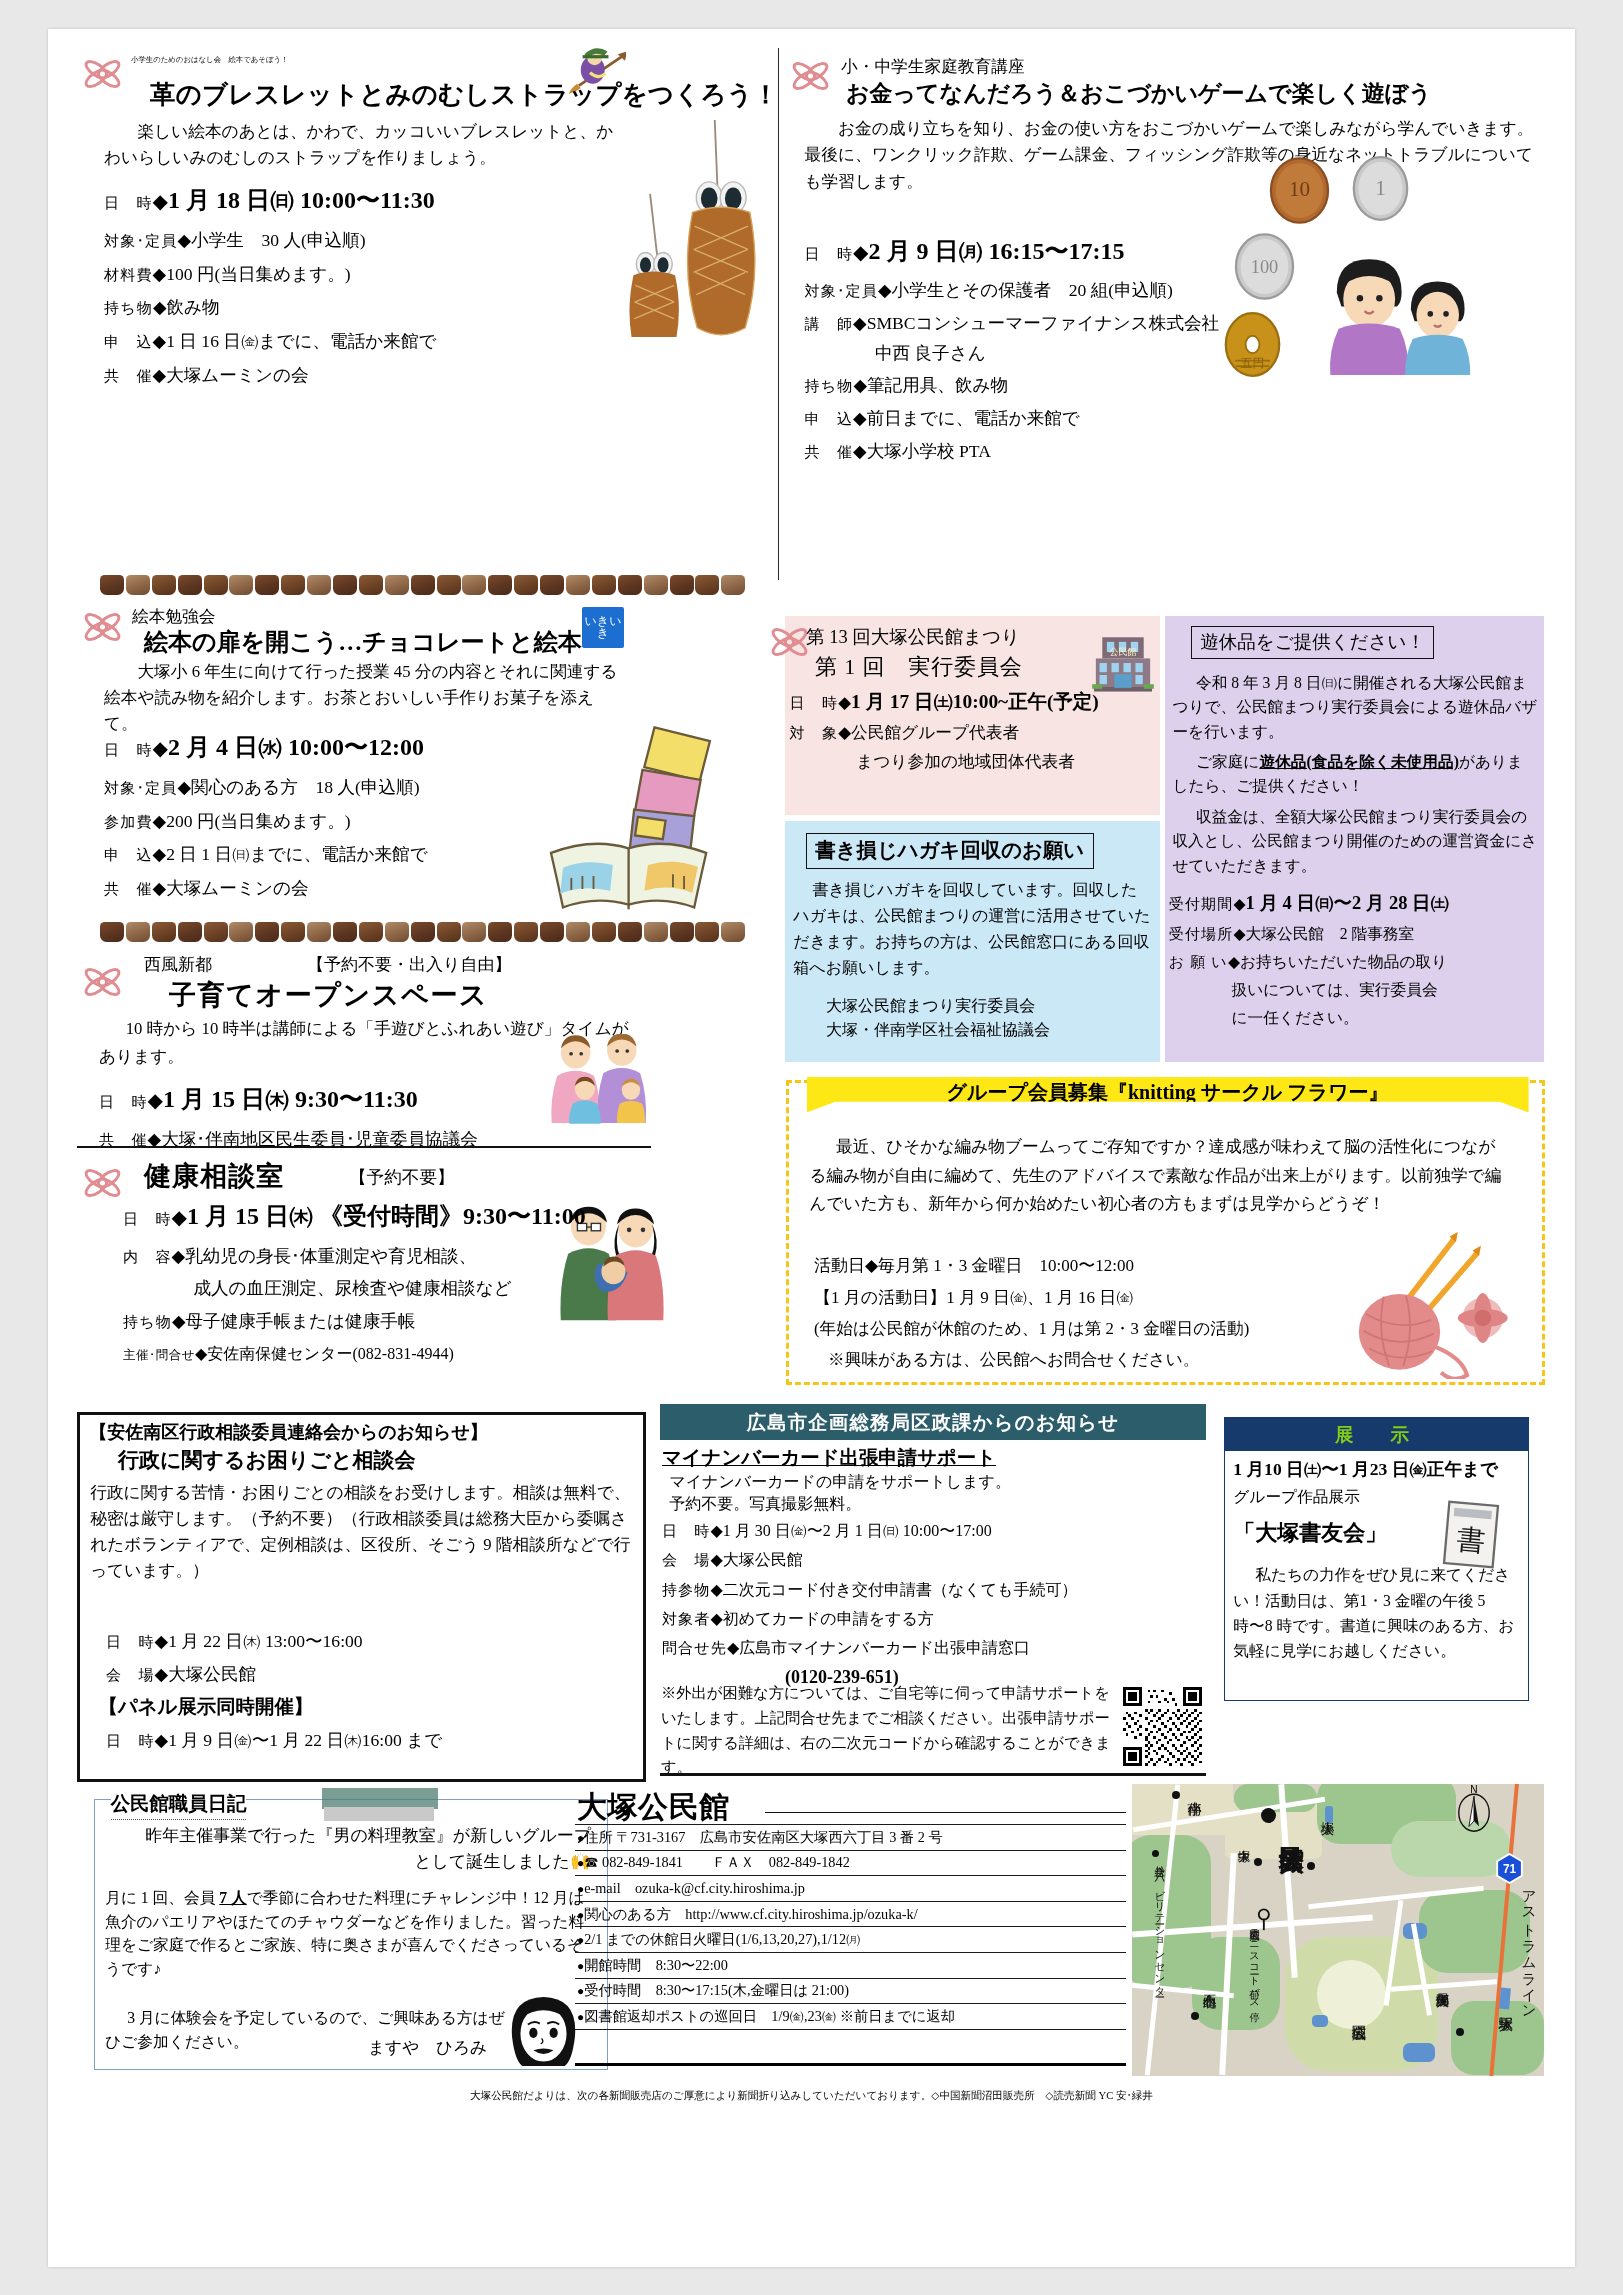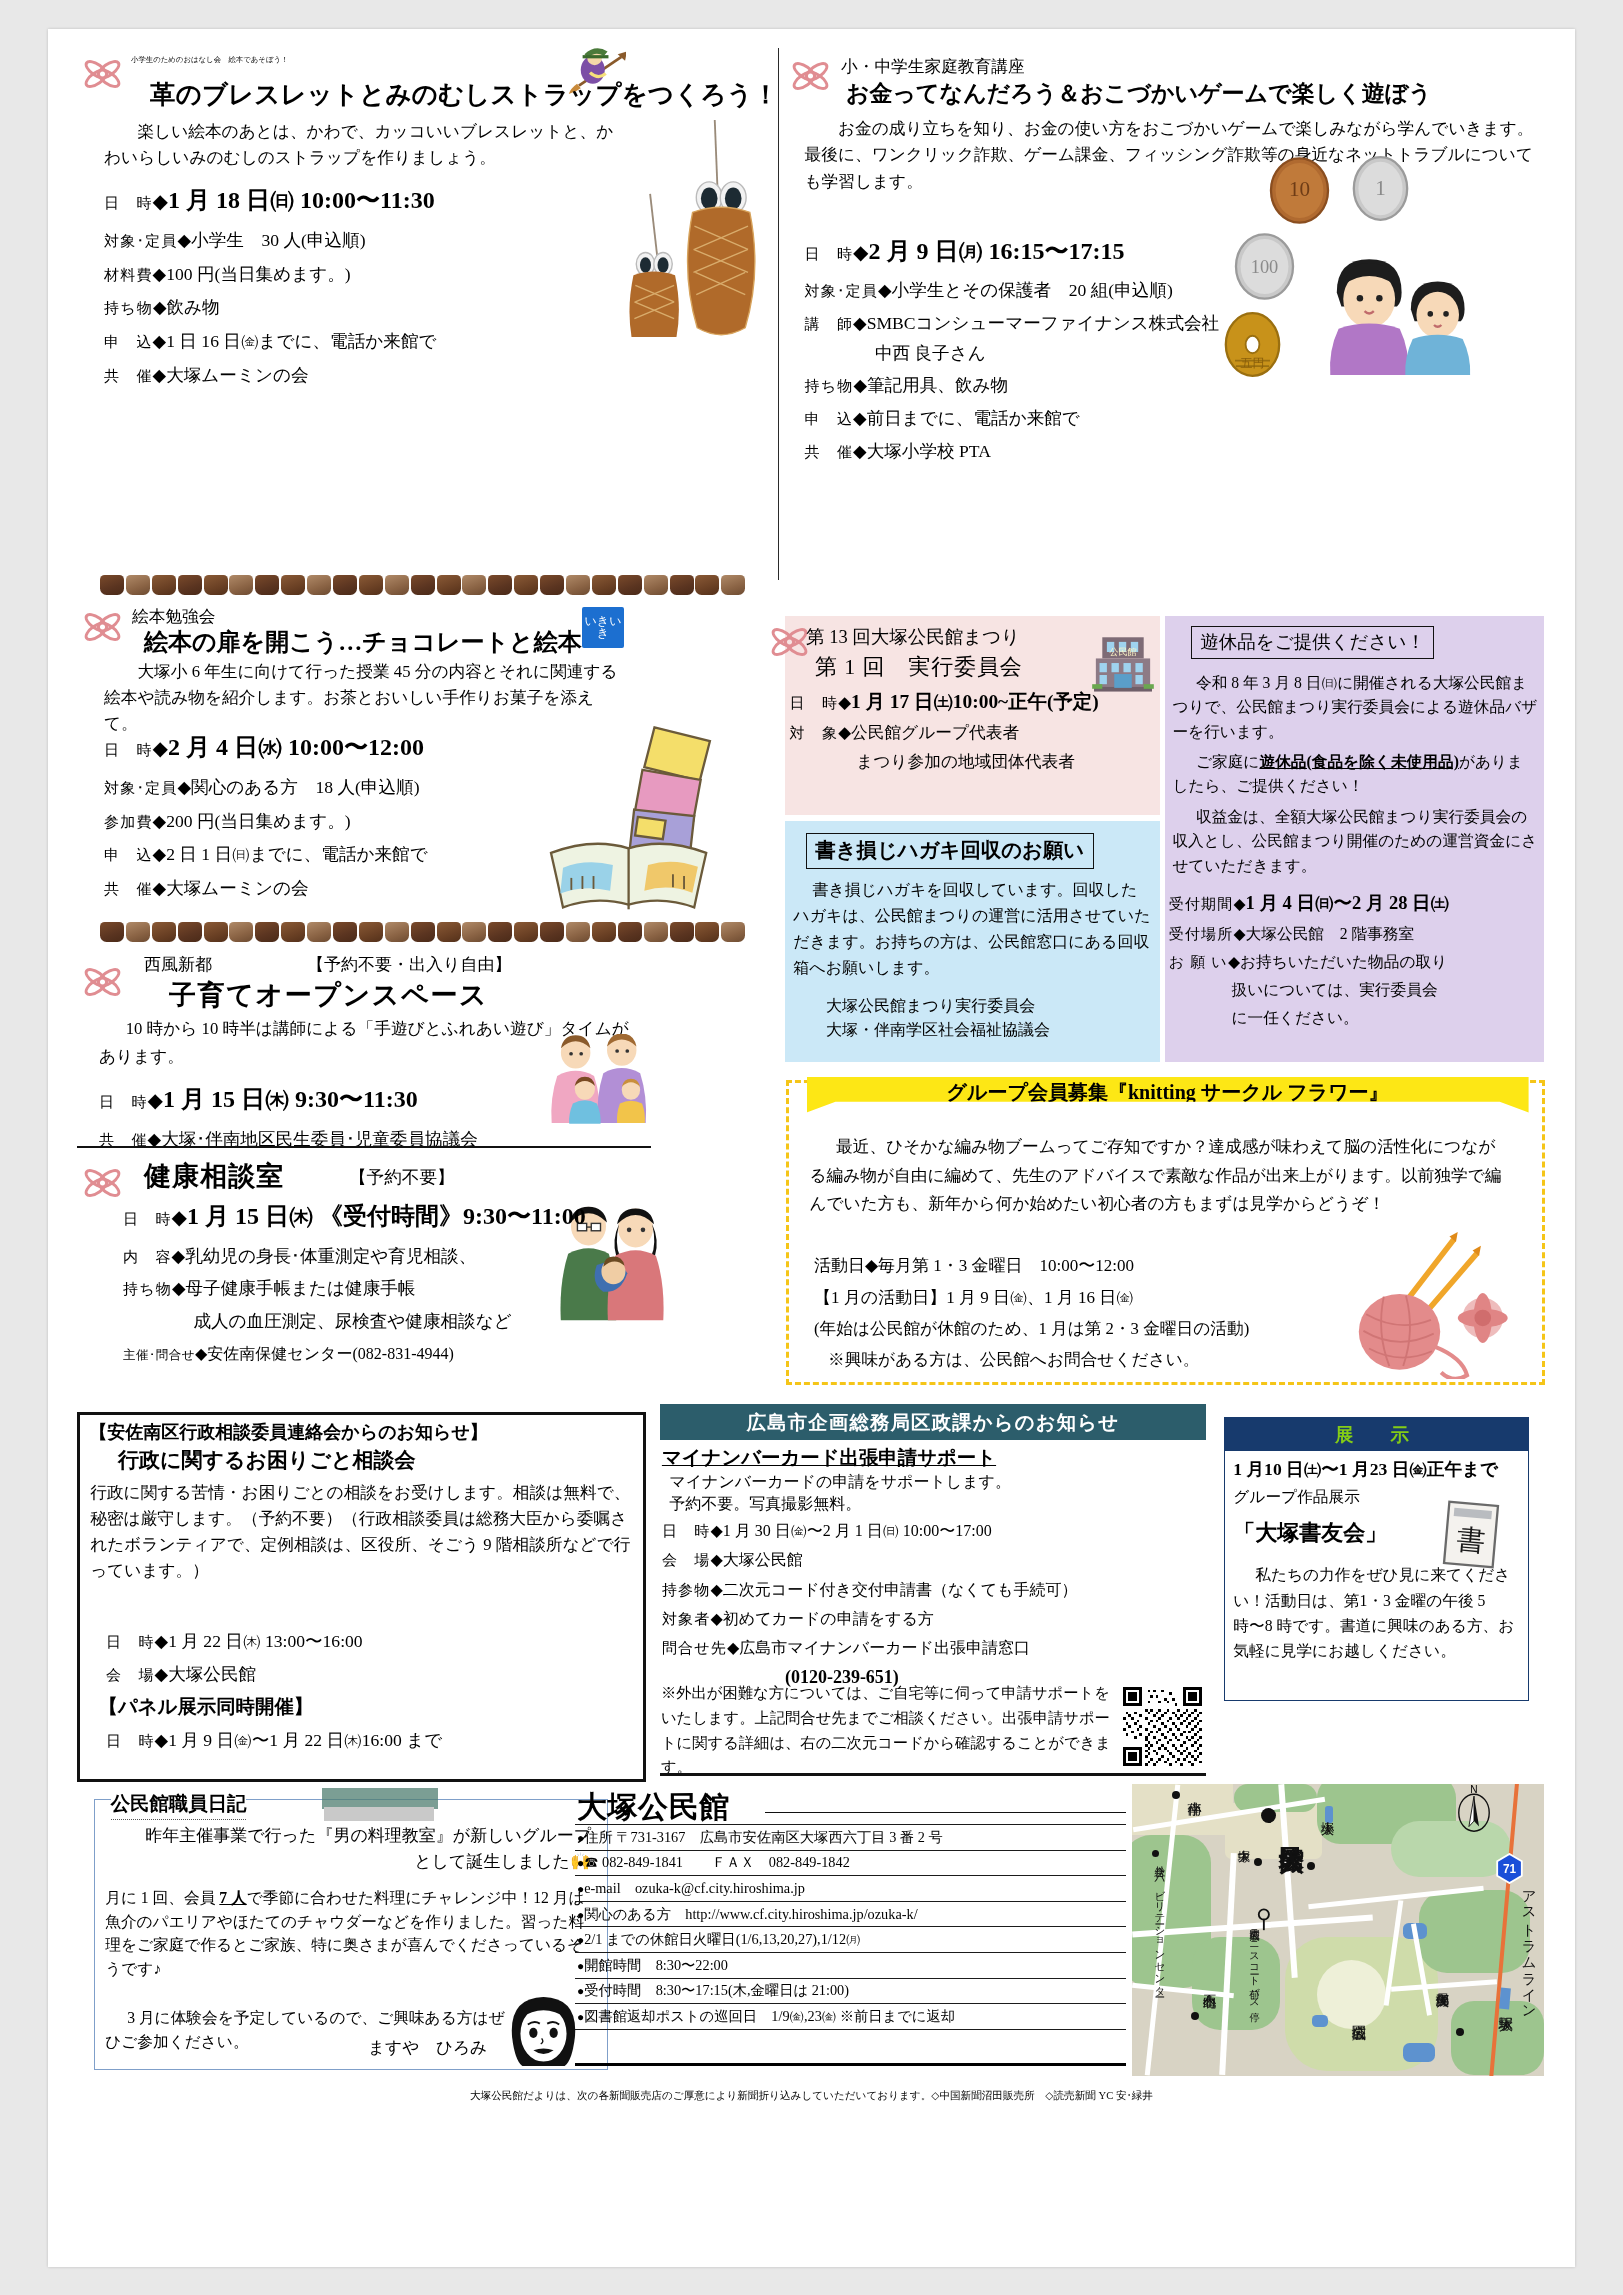--- a/index.html
+++ b/index.html
@@ -421,24 +421,24 @@
       <path d="M100 136 q24 -22 46 -2 q-4 -20 -24 -20 q-20 0 -22 22z" fill="#6b4a22"></path>
     </svg>
     <div class="abs" style="left:23px;top:39px;width:574px;margin-left:24px;">
       <div class="row nowrap" style="font-size:20px;margin-bottom:6.5px;">
         <span class="lbl">日　時</span><span>◆</span><span class="big-num">1 月 15 日㈭ 《受付時間》9:30〜11:00</span>
       </div>
       <div class="row" style="margin-bottom:3.7px;">
         <span class="lbl">内　容</span><span>◆</span><span>乳幼児の身長･体重測定や育児相談、</span>
       </div>
       <div class="row" style="margin-bottom:5.6px;">
+        <span>　　　　成人の血圧測定、尿検査や健康相談など</span>
+      </div>
+      <div class="row" style="margin-bottom:5.6px;">
         <span class="lbl">持ち物</span><span>◆</span><span>母子健康手帳または健康手帳</span>
-      </div>
-      <div class="row" style="margin-bottom:5.6px;">
-        <span>　　　　成人の血圧測定、尿検査や健康相談など</span>
       </div>
       <div class="row" style="font-size:16px;">
         <span style="font-size:12.5px;letter-spacing:.04em;">主催･問合せ</span><span>◆</span><span>安佐南保健センター(082-831-4944)</span>
       </div>
     </div>
   </div>
 
   <div class="abs box-pink" style="left:737px;top:587px;width:375px;height:199px;">
     <div class="flower" style="left:-13px;top:8.3px;width:35px;height:35px;">
         <i></i>

